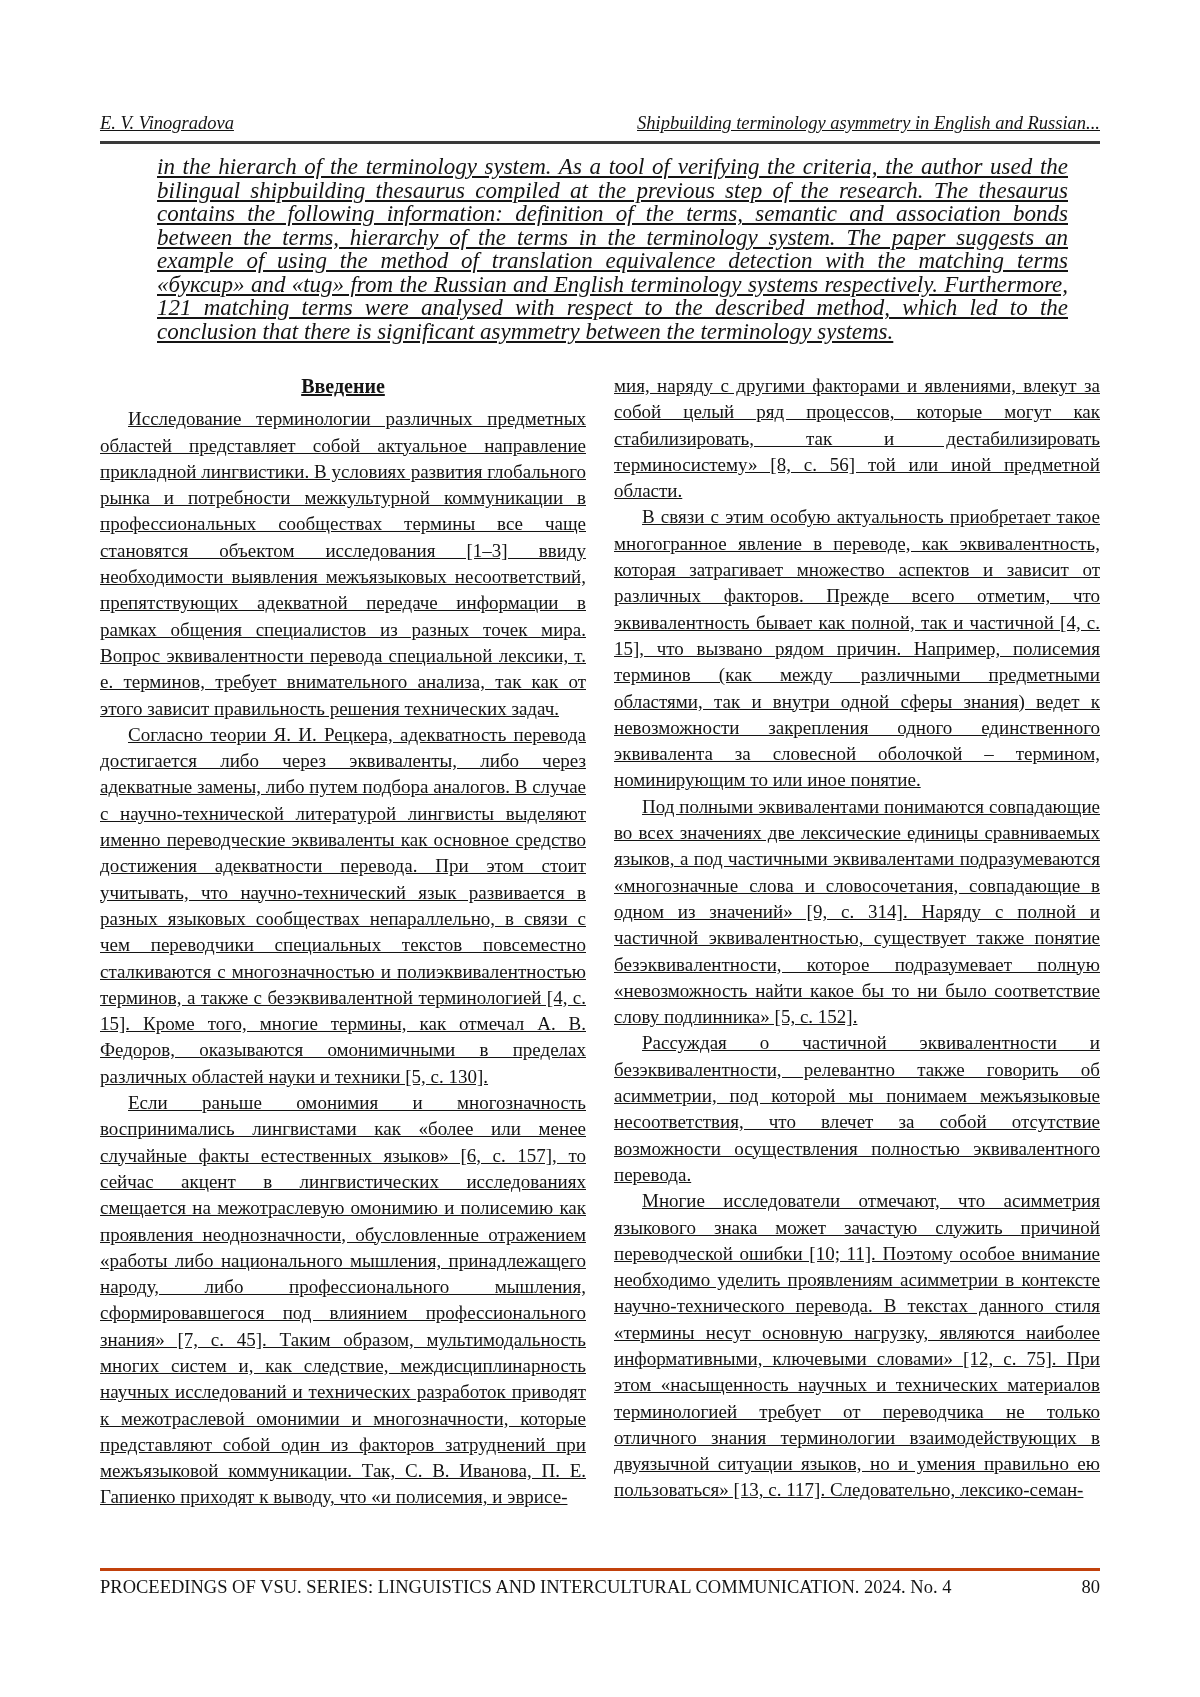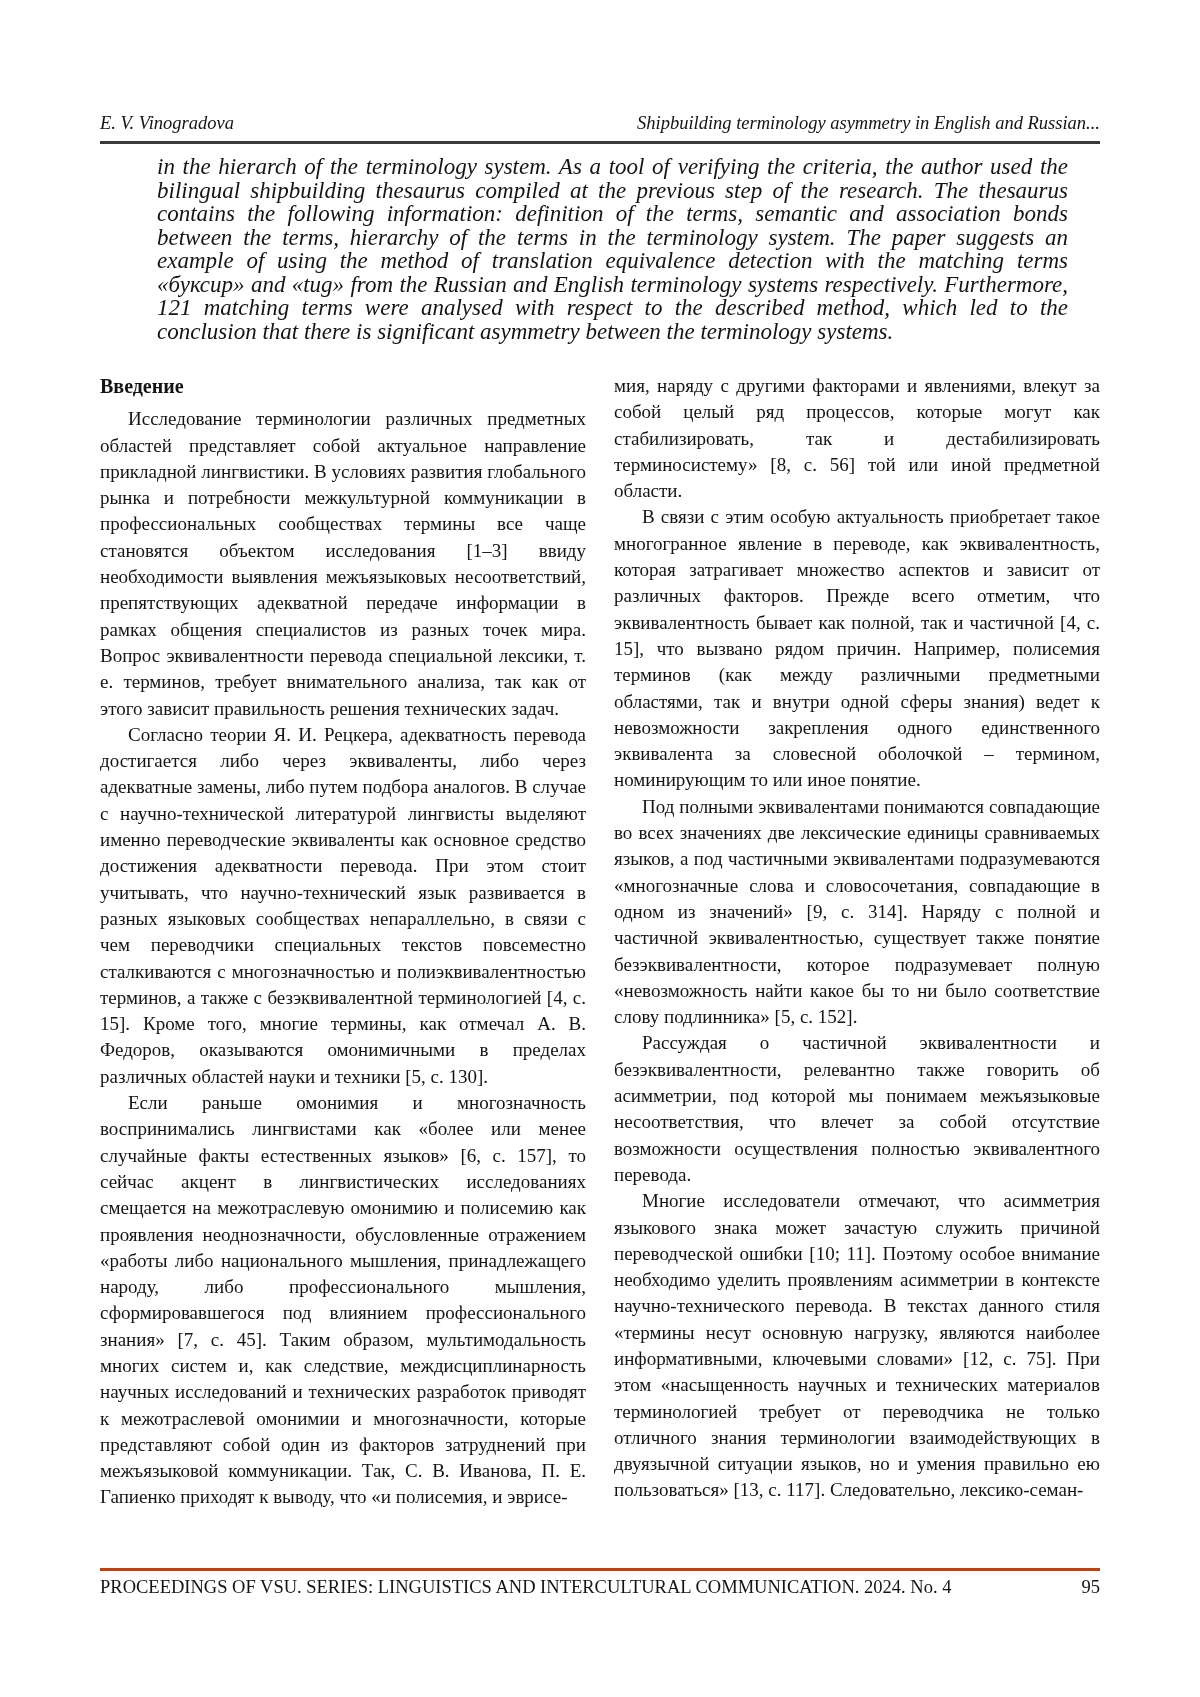--- a/index.html
+++ b/index.html
@@ -11,20 +11,21 @@
     position: relative;
     width: 1200px;
     height: 1697px;
     margin: 0 auto;
     background: #ffffff;
     box-sizing: border-box;
     padding: 112px 100px 0 100px;
     font-family: "Liberation Serif", "DejaVu Serif", serif;
     color: #141414;
     overflow: hidden;
+    text-decoration: underline;
   }
   
   .running-head {
     display: flex;
     justify-content: space-between;
     align-items: baseline;
     font-style: italic;
     font-size: 18.5px;
     line-height: 22px;
   }
@@ -52,20 +53,21 @@
     display: flex;
     gap: 28px;
     margin-top: 30px;
     font-size: 19px;
     line-height: 26.3px;
     text-align: justify;
   }
   .col { flex: 1 1 0; min-width: 0; }
   .section-heading {
     margin: 0 0 7px 0;
+    text-align: center;
     font-size: 20px;
     font-weight: bold;
   }
   .col p {
     margin: 0;
     text-indent: 28px;
   }
   .col p.no-indent { text-indent: 0; }
   
   .page-footer {
@@ -109,16 +111,16 @@
       <p class="no-indent">мия, наряду с другими факторами и явлениями, влекут за собой целый ряд процессов, которые могут как стабилизировать, так и дестабилизировать терминосистему» [8, с. 56] той или иной предметной области.</p>
       <p>В связи с этим особую актуальность приобретает такое многогранное явление в переводе, как эквивалентность, которая затрагивает множество аспектов и зависит от различных факторов. Прежде всего отметим, что эквивалентность бывает как полной, так и частичной [4, с. 15], что вызвано рядом причин. Например, полисемия терминов (как между различными предметными областями, так и внутри одной сферы знания) ведет к невозможности закрепления одного единственного эквивалента за словесной оболочкой – термином, номинирующим то или иное понятие.</p>
       <p>Под полными эквивалентами понимаются совпадающие во всех значениях две лексические единицы сравниваемых языков, а под частичными эквивалентами подразумеваются «многозначные слова и словосочетания, совпадающие в одном из значений» [9, с. 314]. Наряду с полной и частичной эквивалентностью, существует также понятие безэквивалентности, которое подразумевает полную «невозможность найти какое бы то ни было соответствие слову подлинника» [5, с. 152].</p>
       <p>Рассуждая о частичной эквивалентности и безэквивалентности, релевантно также говорить об асимметрии, под которой мы понимаем межъязыковые несоответствия, что влечет за собой отсутствие возможности осуществления полностью эквивалентного перевода.</p>
       <p>Многие исследователи отмечают, что асимметрия языкового знака может зачастую служить причиной переводческой ошибки [10; 11]. Поэтому особое внимание необходимо уделить проявлениям асимметрии в контексте научно-технического перевода. В текстах данного стиля «термины несут основную нагрузку, являются наиболее информативными, ключевыми словами» [12, с. 75]. При этом «насыщенность научных и технических материалов терминологией требует от переводчика не только отличного знания терминологии взаимодействующих в двуязычной ситуации языков, но и умения правильно ею пользоваться» [13, с. 117]. Следовательно, лексико-семан-</p>
     </div>
   </div>
 
   <div class="page-footer">
     <span>PROCEEDINGS OF VSU. SERIES: LINGUISTICS AND INTERCULTURAL COMMUNICATION. 2024. No. 4</span>
-    <span class="page-number">95</span>
+    <span class="page-number">80</span>
   </div>
 
 </div>
 
 </body></html>

